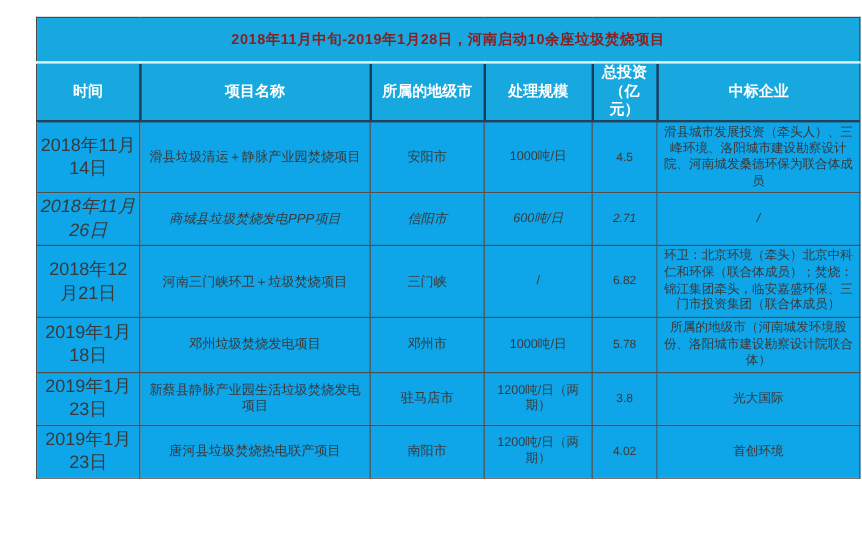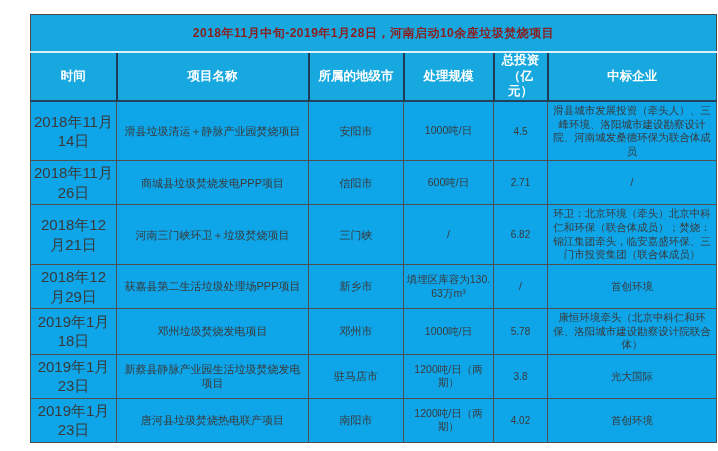--- a/index.html
+++ b/index.html
@@ -98,51 +98,43 @@
     </thead>
     <tbody id="rows-body">
         <tr style="height: 44px;">
           <td class="col-date">2018年11月14日</td>
           <td class="col-project">滑县垃圾清运＋静脉产业园焚烧项目</td>
           <td class="col-city">安阳市</td>
           <td class="col-scale">1000吨/日</td>
           <td class="col-invest">4.5</td>
           <td class="col-company">滑县城市发展投资（牵头人）、三峰环境、洛阳城市建设勘察设计院、河南城发桑德环保为联合体成员</td>
         </tr>
-        <tr style="height: 30px;">
+        <tr style="height: 30px; font-style: italic;">
           <td class="col-date">2018年11月26日</td>
           <td class="col-project">商城县垃圾焚烧发电PPP项目</td>
           <td class="col-city">信阳市</td>
           <td class="col-scale">600吨/日</td>
           <td class="col-invest">2.71</td>
           <td class="col-company">/</td>
         </tr>
         <tr style="height: 56px;">
           <td class="col-date">2018年12月21日</td>
           <td class="col-project">河南三门峡环卫＋垃圾焚烧项目</td>
           <td class="col-city">三门峡</td>
           <td class="col-scale">/</td>
           <td class="col-invest">6.82</td>
           <td class="col-company">环卫：北京环境（牵头）北京中科仁和环保（联合体成员）；焚烧：锦江集团牵头，临安嘉盛环保、三门市投资集团（联合体成员）</td>
         </tr>
-        <tr style="height: 34px;">
-          <td class="col-date">2018年12月29日</td>
-          <td class="col-project">获嘉县第二生活垃圾处理场PPP项目</td>
-          <td class="col-city">新乡市</td>
-          <td class="col-scale">填埋区库容为130.63万m³</td>
-          <td class="col-invest">/</td>
-          <td class="col-company">首创环境</td>
-        </tr>
         <tr style="height: 38px;">
           <td class="col-date">2019年1月18日</td>
           <td class="col-project">邓州垃圾焚烧发电项目</td>
           <td class="col-city">邓州市</td>
           <td class="col-scale">1000吨/日</td>
           <td class="col-invest">5.78</td>
-          <td class="col-company">康恒环境牵头（北京中科仁和环保、洛阳城市建设勘察设计院联合体）</td>
+          <td class="col-company">所属的地级市（河南城发环境股份、洛阳城市建设勘察设计院联合体）</td>
         </tr>
         <tr style="height: 19px;">
           <td class="col-date">2019年1月23日</td>
           <td class="col-project">新蔡县静脉产业园生活垃圾焚烧发电项目</td>
           <td class="col-city">驻马店市</td>
           <td class="col-scale">1200吨/日（两期）</td>
           <td class="col-invest">3.8</td>
           <td class="col-company">光大国际</td>
         </tr>
         <tr style="height: 17px;">

